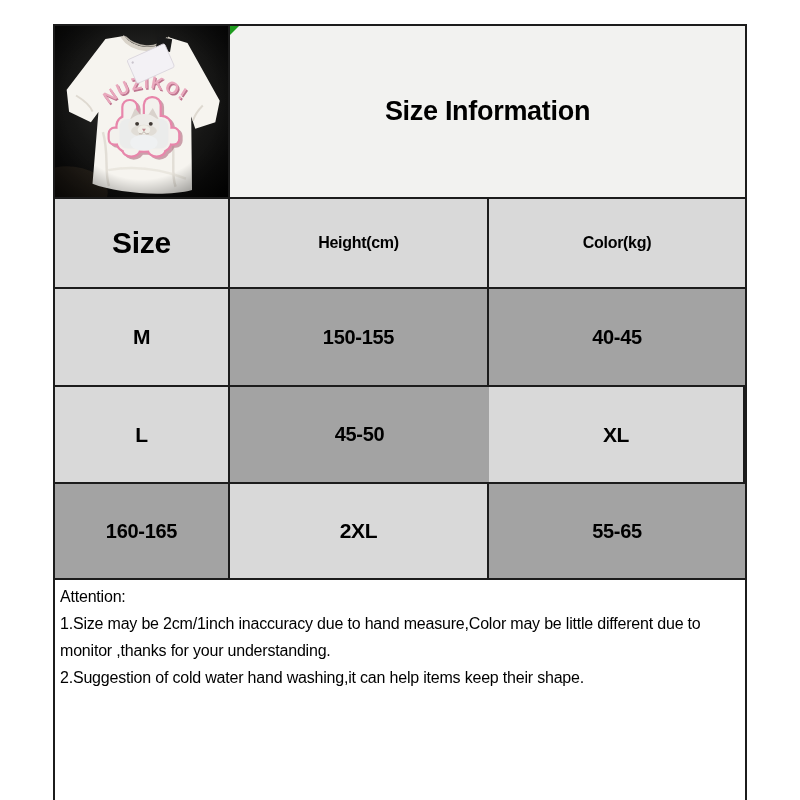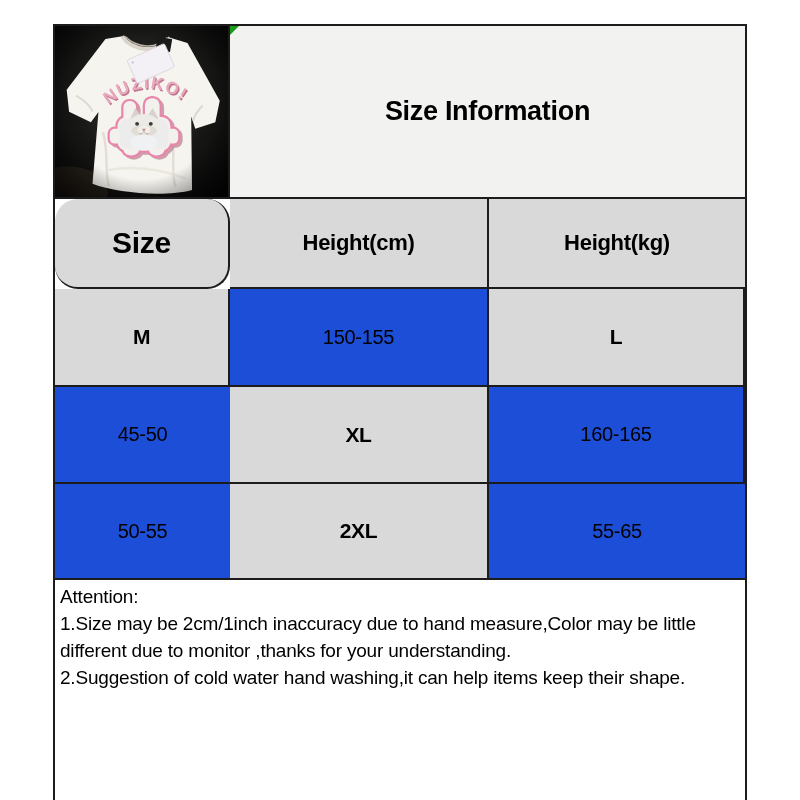--- a/index.html
+++ b/index.html
@@ -35,31 +35,31 @@
     background:#f2f2f0;
     font-size:27px;font-weight:bold;
     position:relative;
   }
   .green-corner{
     position:absolute;top:0;left:0;width:9px;height:9px;
     background:#1e9b1e;
     -webkit-clip-path:polygon(0 0,100% 0,0 100%);
     clip-path:polygon(0 0,100% 0,0 100%);
   }
-  .head-cell{background:#d9d9d9;font-weight:bold;font-size:22px;}
-  .size-head{font-size:30px;border-radius:23px;}
+  .head-cell{background:#d9d9d9;font-weight:bold;font-size:16px;}
+  .size-head{font-size:30px;}
   .size-label{background:#d9d9d9;font-weight:bold;font-size:21px;}
-  .val-cell{background:#1d4ed8;font-size:20px;font-weight:normal;}
+  .val-cell{background:#a3a3a3;font-size:20px;font-weight:bold;}
   .attention-cell{
     grid-column:1 / 4;
     border-right:none;border-bottom:none;
     background:#ffffff;
     display:block;text-align:left;
     padding:3px 0 0 5px;
-    font-size:19px;line-height:27px;letter-spacing:-0.2px;
+    font-size:16px;line-height:27px;letter-spacing:-0.2px;
   }
 </style>
 </head>
 <body>
 
 <div class="size-table">
 
   <div class="cell img-cell">
     <svg viewBox="0 0 177 173" preserveAspectRatio="none">
       <defs>
@@ -157,31 +157,31 @@
     </svg>
   </div>
 
   <div class="cell title-cell last-col">
     <span class="green-corner"></span>
     <span>Size Information</span>
   </div>
 
   <div class="cell head-cell size-head">Size</div>
   <div class="cell head-cell">Height(cm)</div>
-  <div class="cell head-cell last-col">Height(kg)</div>
+  <div class="cell head-cell last-col">Color(kg)</div>
 
   <div class="cell size-label">M</div>
   <div class="cell val-cell">150-155</div>
+  <div class="cell val-cell last-col">40-45</div>
 
   <div class="cell size-label">L</div>
   <div class="cell val-cell last-col">45-50</div>
 
   <div class="cell size-label">XL</div>
   <div class="cell val-cell">160-165</div>
-  <div class="cell val-cell last-col">50-55</div>
 
   <div class="cell size-label">2XL</div>
   <div class="cell val-cell last-col">55-65</div>
 
   <div class="cell attention-cell">
     <div>Attention:</div>
     <div>1.Size may be 2cm/1inch inaccuracy due to hand measure,Color may be little different due to monitor ,thanks for your understanding.</div>
     <div>2.Suggestion of cold water hand washing,it can help items keep their shape.</div>
   </div>
 

